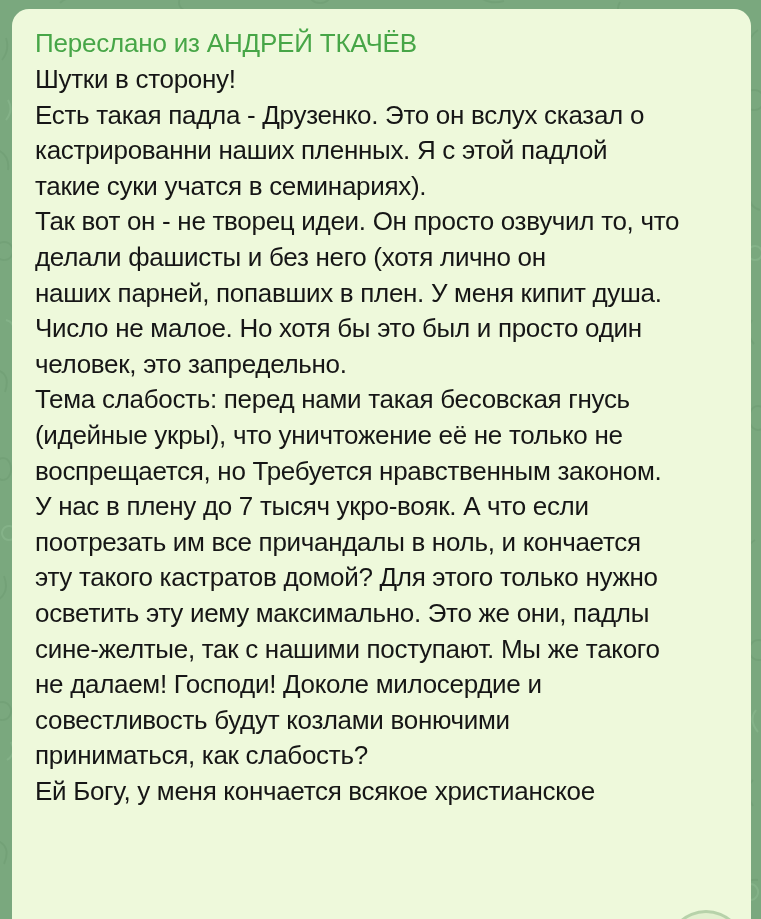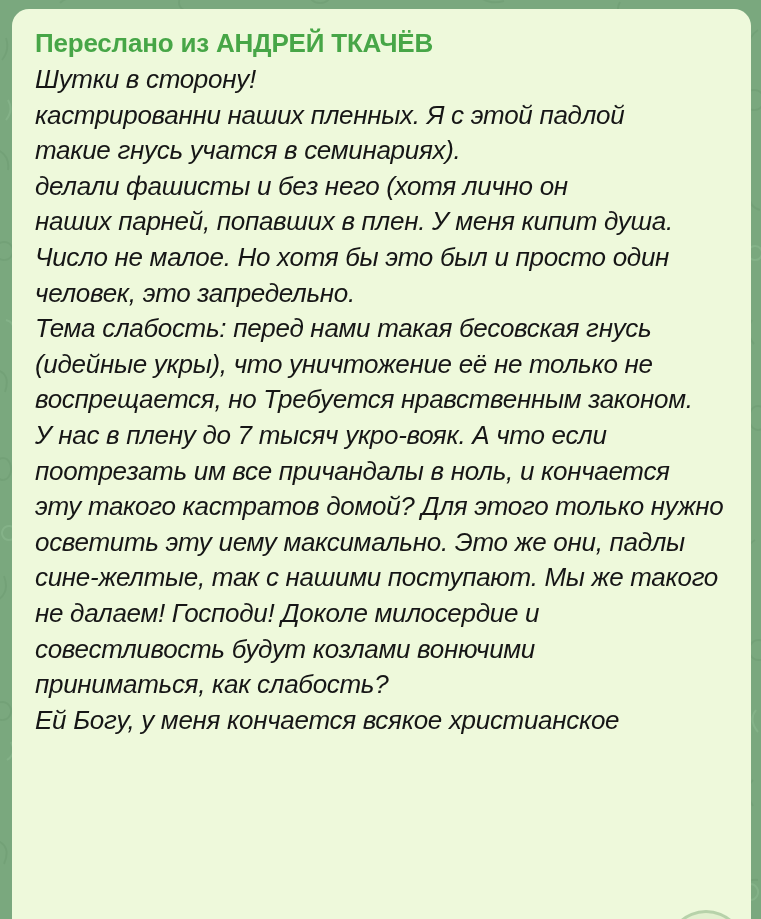--- a/index.html
+++ b/index.html
@@ -33,33 +33,32 @@
     width: 739px;
     height: 960px; 
     background: var(--bubble-bg, #eef9db);
     border-radius: 17px;
     box-sizing: border-box;
     padding: 16px 10px 0 23px;
     overflow: hidden;
   }
   .fwd-header {
     color: var(--fwd-green, #47a647);
-    font-weight: 700;
+    font-weight: 400;
     font-size: 26px;
     line-height: 36px;
     letter-spacing: -0.2px;
     white-space: nowrap;
     margin-bottom: 1px;
   }
   .msg-lines {
     color: var(--text-col, #161616);
     font-size: 26px;
     line-height: 35.6px;
     letter-spacing: -0.3px;
-    font-style: italic;
   }
   .msg-line {
     white-space: nowrap;
     height: 35.6px;
   }
   .partial-circle {
     position: absolute;
     left: 655px;
     top: 901px;
     width: 72px;
@@ -85,22 +84,24 @@
       <path d="M750 70 q-8 8 -2 20 M755 260 a7 7 0 1 1 0.1 0 M751 490 q-10 4 -6 18 M756 710 q-8 10 2 22 M750 900 a8 8 0 1 1 0.1 0"></path>
     </g>
   </svg>
 
   <div class="bubble">
 
     <div class="fwd-header">Переслано из АНДРЕЙ ТКАЧЁВ</div>
 
     <div class="msg-lines">
         <div class="msg-line">Шутки в сторону!</div>
+        <div class="msg-line">Есть такая падла - Друзенко. Это он вслух сказал о</div>
         <div class="msg-line">кастрированни наших пленных. Я с этой падлой</div>
-        <div class="msg-line">такие гнусь учатся в семинариях).</div>
+        <div class="msg-line">такие суки учатся в семинариях).</div>
+        <div class="msg-line">Так вот он - не творец идеи. Он просто озвучил то, что</div>
         <div class="msg-line">делали фашисты и без него (хотя лично он</div>
         <div class="msg-line">наших парней, попавших в плен. У меня кипит душа.</div>
         <div class="msg-line">Число не малое. Но хотя бы это был и просто один</div>
         <div class="msg-line">человек, это запредельно.</div>
         <div class="msg-line">Тема слабость: перед нами такая бесовская гнусь</div>
         <div class="msg-line">(идейные укры), что уничтожение её не только не</div>
         <div class="msg-line">воспрещается, но Требуется нравственным законом.</div>
         <div class="msg-line">У нас в плену до 7 тысяч укро-вояк. А что если</div>
         <div class="msg-line">поотрезать им все причандалы в ноль, и кончается</div>
         <div class="msg-line">эту такого кастратов домой? Для этого только нужно</div>

